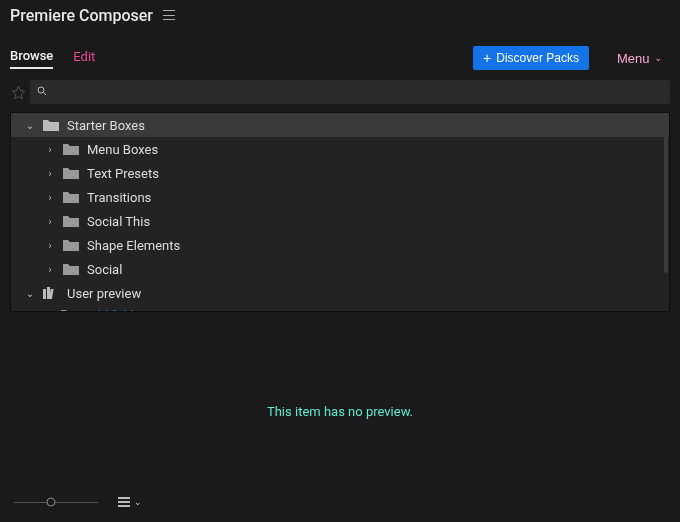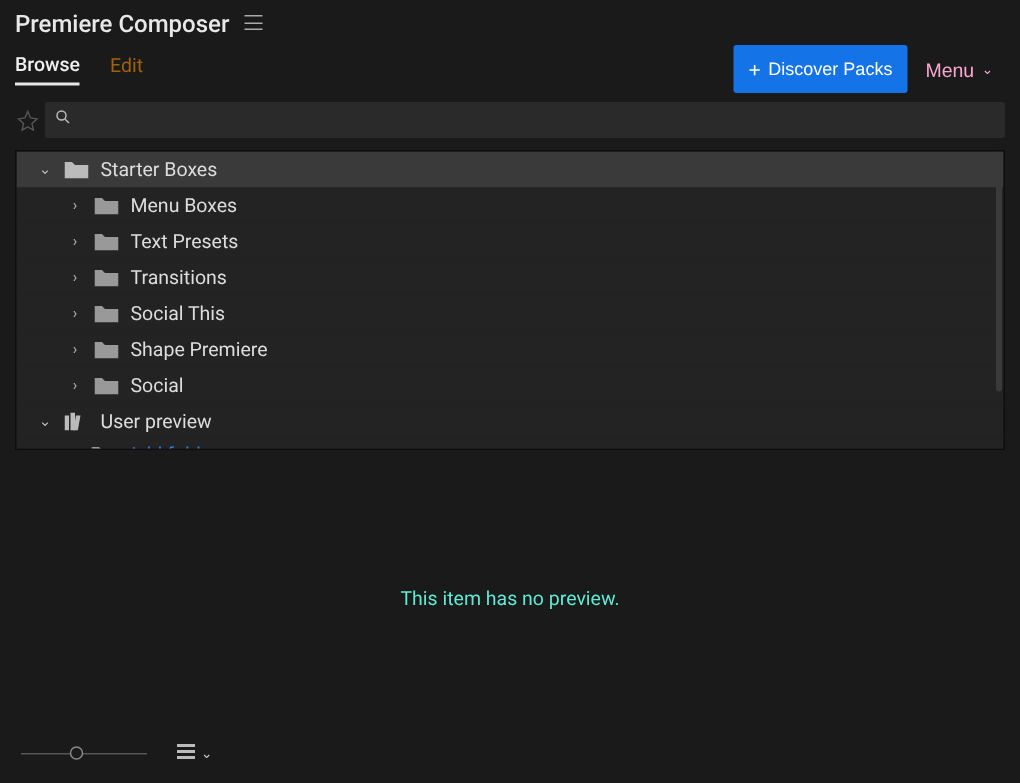--- a/index.html
+++ b/index.html
@@ -19,26 +19,27 @@
       padding: 4px 10px 0 10px;
       gap: 10px;
     }
     .titlebar-title { font-size: 16px; color: #e8e8e8; font-weight: 500; }
     .hamburger-icon { width: 12px; height: 10px; display: flex; flex-direction: column; justify-content: space-between; }
     .hamburger-icon span { display: block; height: 1px; background: #aaa; }
 
     .toolbar {
       height: 32px;
       display: flex;
+      align-items: center;
       padding: 0 10px;
-      gap: 0;
-      margin-top: 4px;
+      gap: 16px;
+      margin-top: 16px;
     }
     .tabs { display: flex; gap: 20px; align-items: center; }
-    .tab { font-size: 13px; color: #a16207; cursor: pointer; padding-bottom: 4px; }
+    .tab { font-size: 13px; color: #ec4899; cursor: pointer; padding-bottom: 4px; }
     .tab.active { color: #f0f0f0; border-bottom: 2px solid #e8e8e8; font-weight: 500; }
     .spacer { flex: 1; }
     .discover-btn {
       background: #1473e6;
       color: #fff;
       border: none;
       padding: 5px 10px;
       font-size: 12px;
       border-radius: 2px;
       display: flex;
@@ -234,21 +235,21 @@
       </span>
     <span>Social This</span>
   </div>
   <div class="tree-item indent-1">
     <span class="disclosure">›</span>
     <span class="folder-icon">
         <svg width="16" height="12" viewBox="0 0 16 12">
           <path fill="#999" d="M0 1h5l2 2h9v9H0z"></path>
         </svg>
       </span>
-    <span>Shape Premiere</span>
+    <span>Shape Elements</span>
   </div>
   <div class="tree-item indent-1">
     <span class="disclosure">›</span>
     <span class="folder-icon">
         <svg width="16" height="12" viewBox="0 0 16 12">
           <path fill="#999" d="M0 1h5l2 2h9v9H0z"></path>
         </svg>
       </span>
     <span>Social</span>
   </div>

